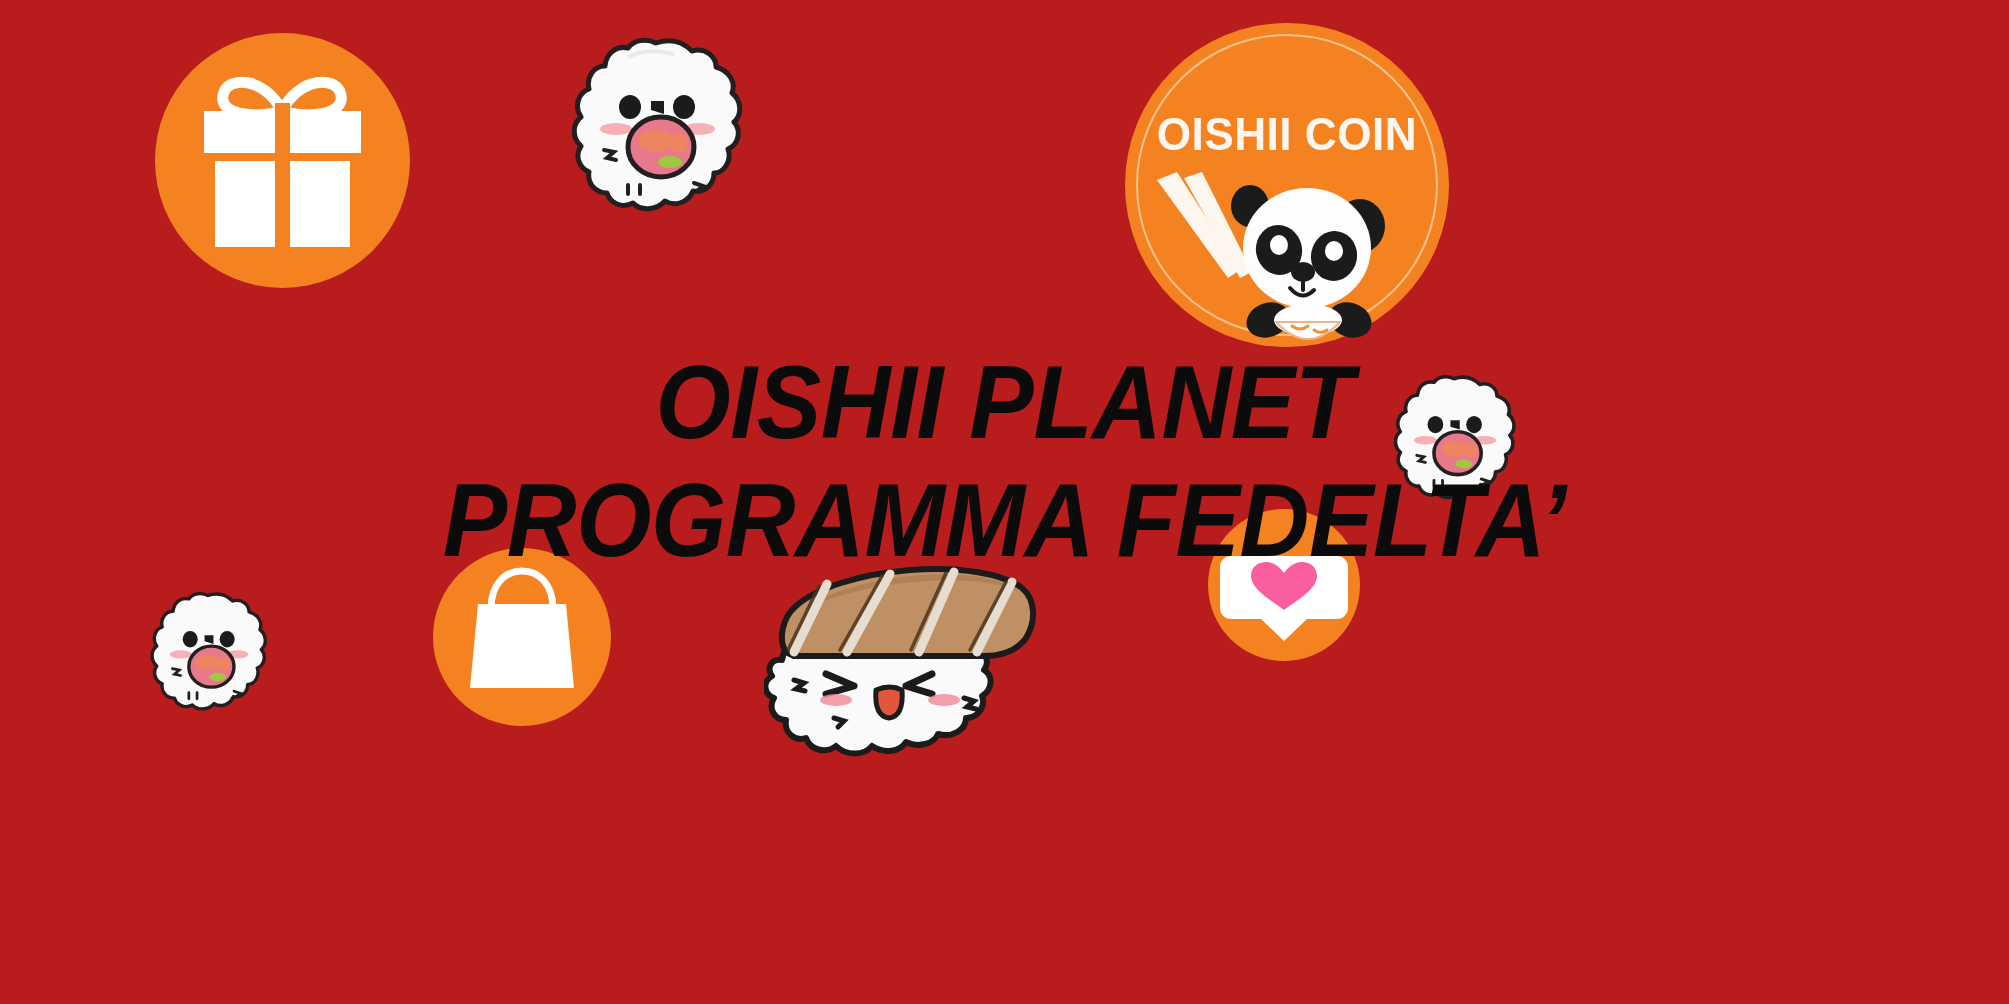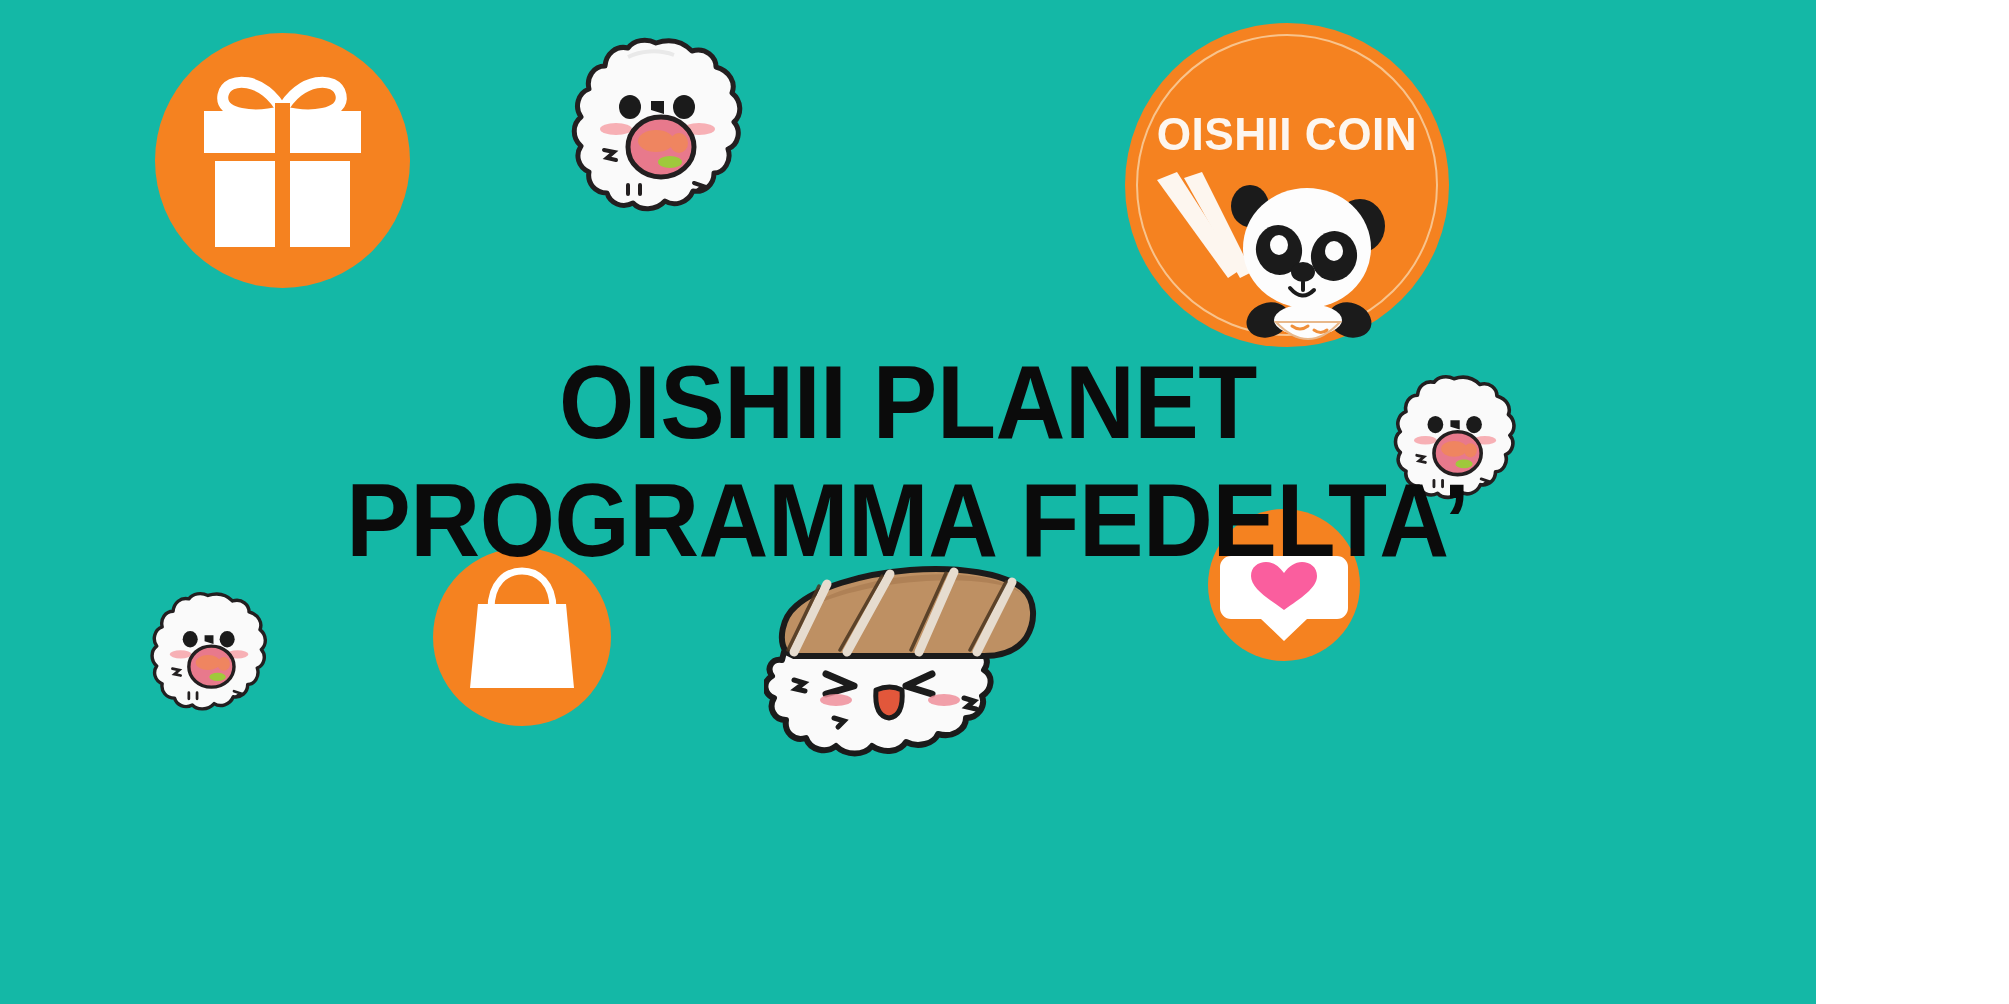--- a/index.html
+++ b/index.html
@@ -6,41 +6,42 @@
   * { box-sizing: border-box; }
   html, body {
     margin: 0; padding: 0;
     background: #ffffff;
   }
   body {
     font-family: "Liberation Sans", sans-serif;
   }
   #banner {
     position: relative;
-    width: 1816px;
+    width: 2009px;
     height: 1004px;
-    background: #14b8a6;
+    background: #b91c1c;
     overflow: hidden;
   }
 
   
   .abs { position: absolute; }
 
   
   #headline {
     position: absolute;
     left: 0; right: 0;
     top: 352px;
     text-align: center;
     line-height: 0.98;
     color: #0b0b0b;
     font-family: "Liberation Sans Narrow", "Liberation Sans", sans-serif;
     font-weight: bold;
     font-size: 104px;
     letter-spacing: -0.5px;
+    font-style: italic;
   }
   #headline .hl-line {
     display: block;
     transform: scaleX(0.93);
     transform-origin: center;
     white-space: nowrap;
   }
   #headline .hl-line.l1 { font-size: 104px; }
   #headline .hl-line.l2 { font-size: 104px; margin-top: 16px; }
 

